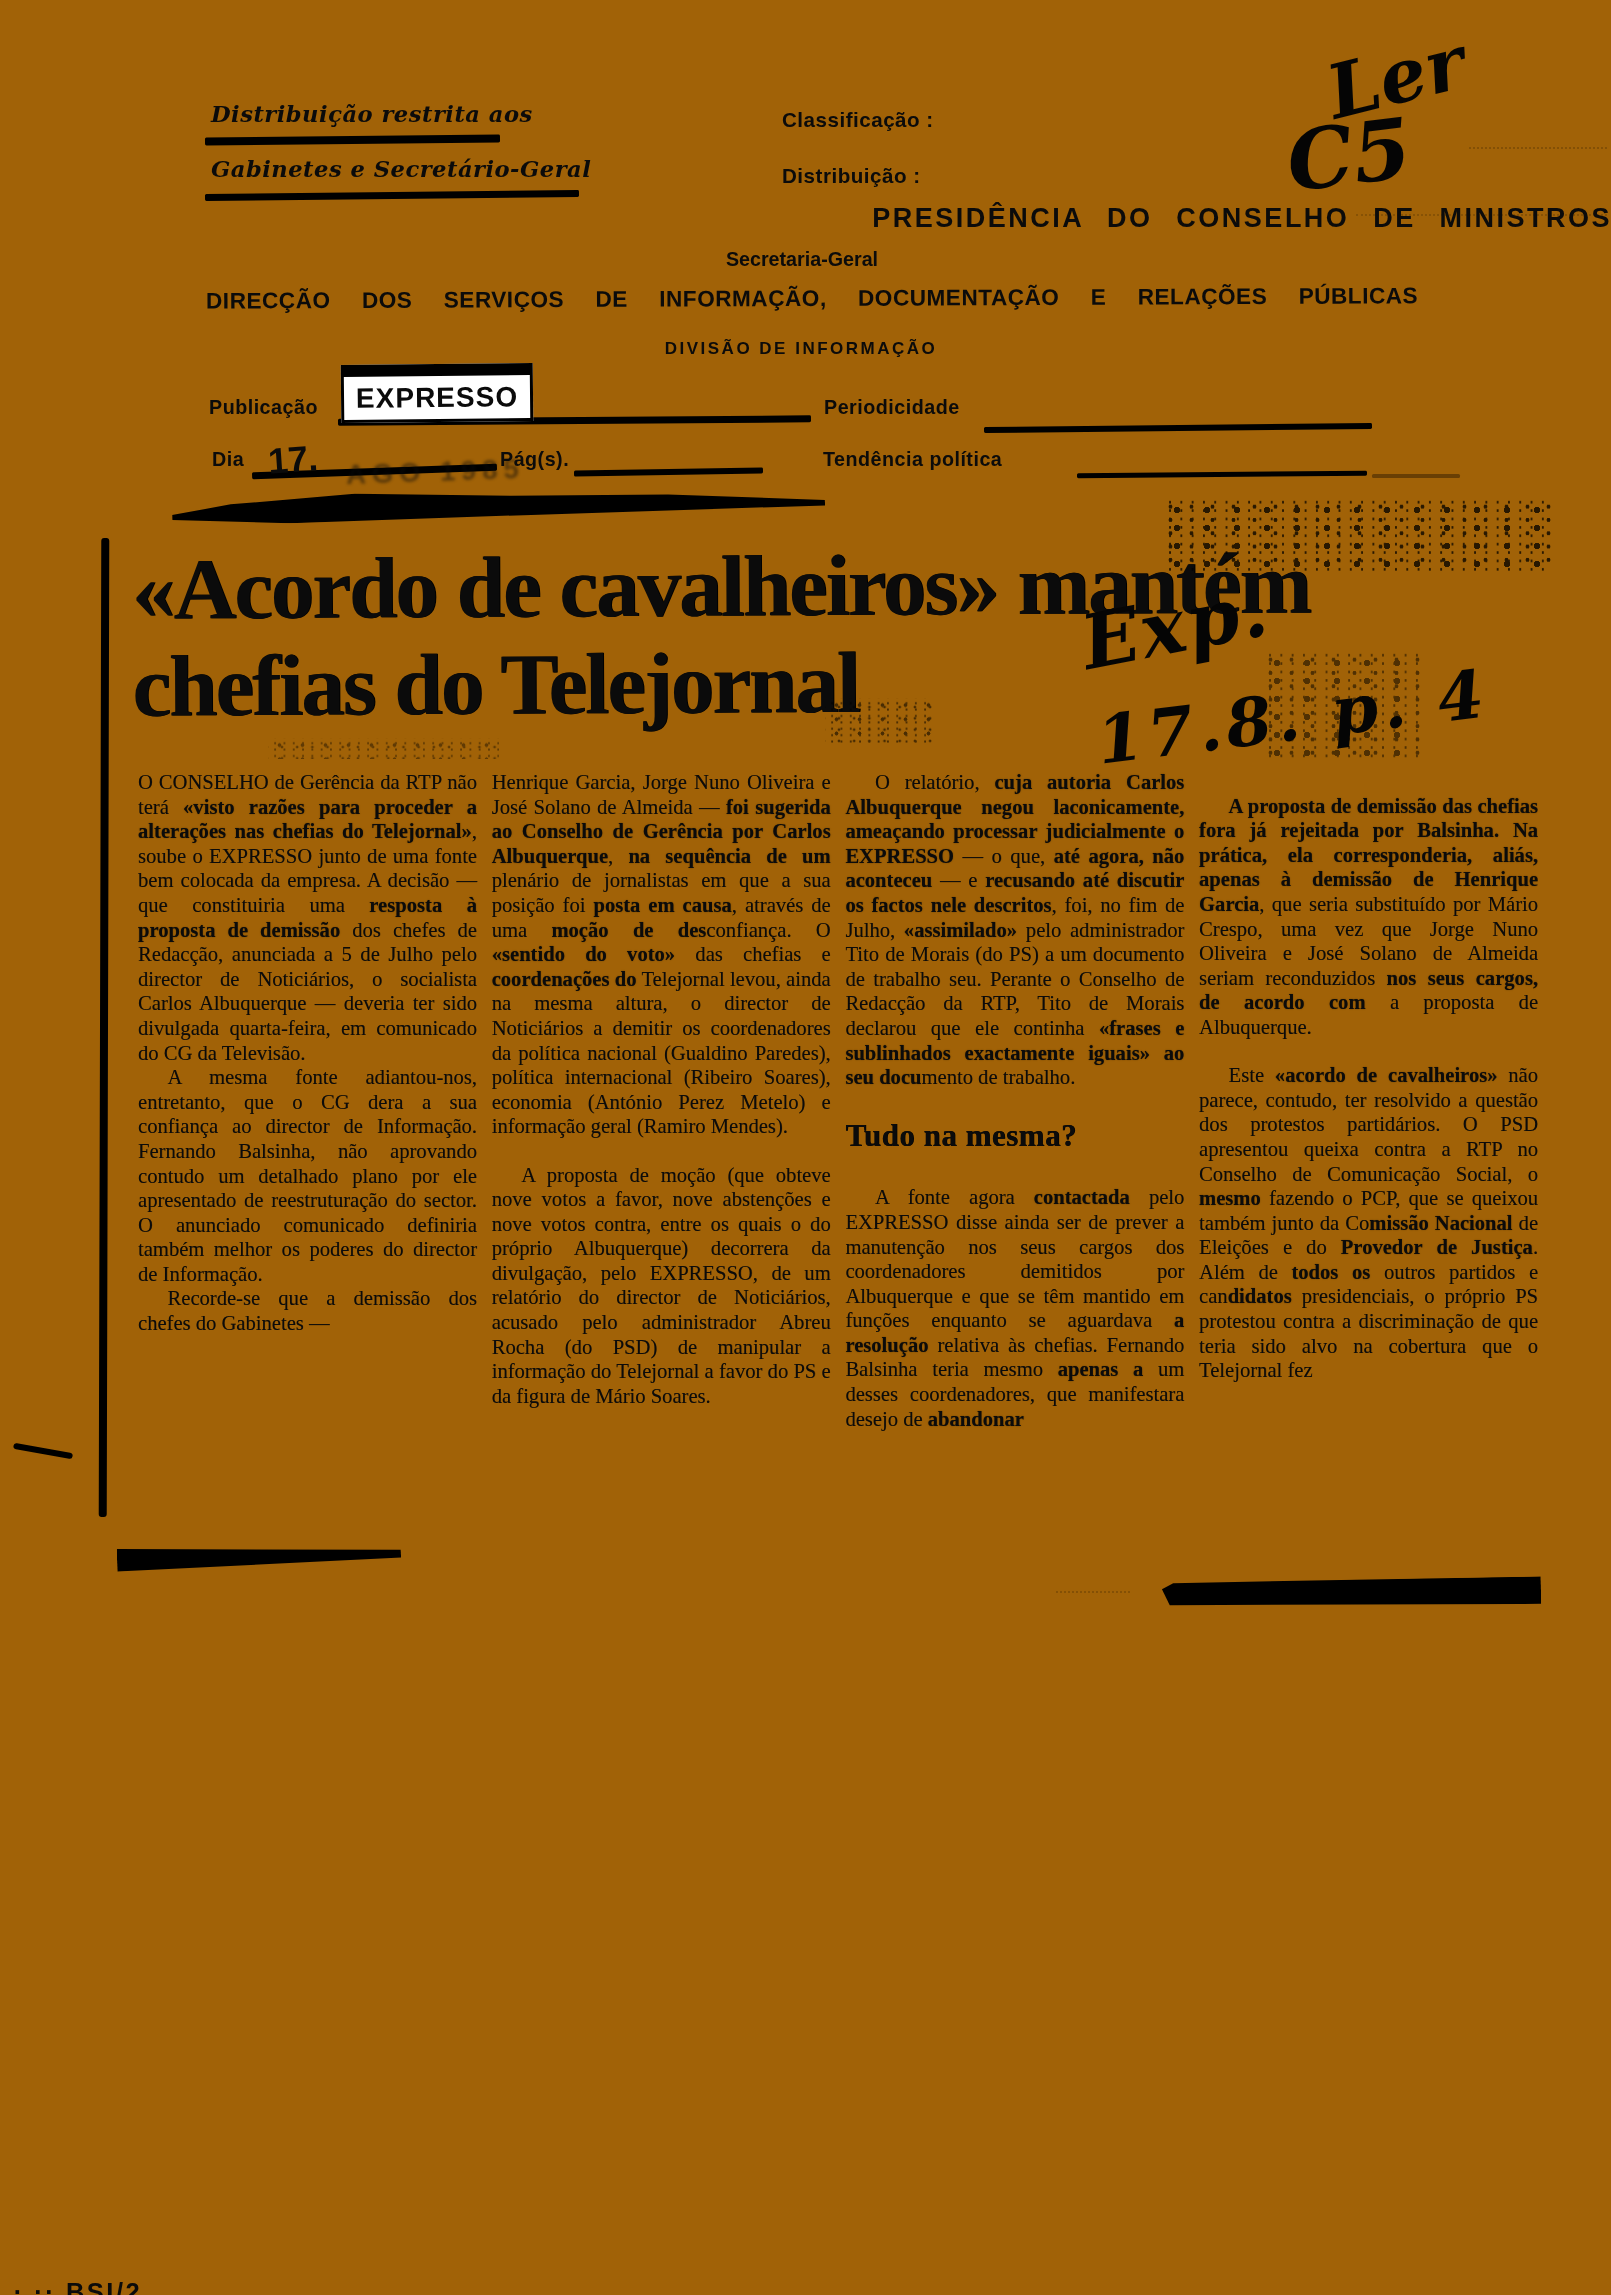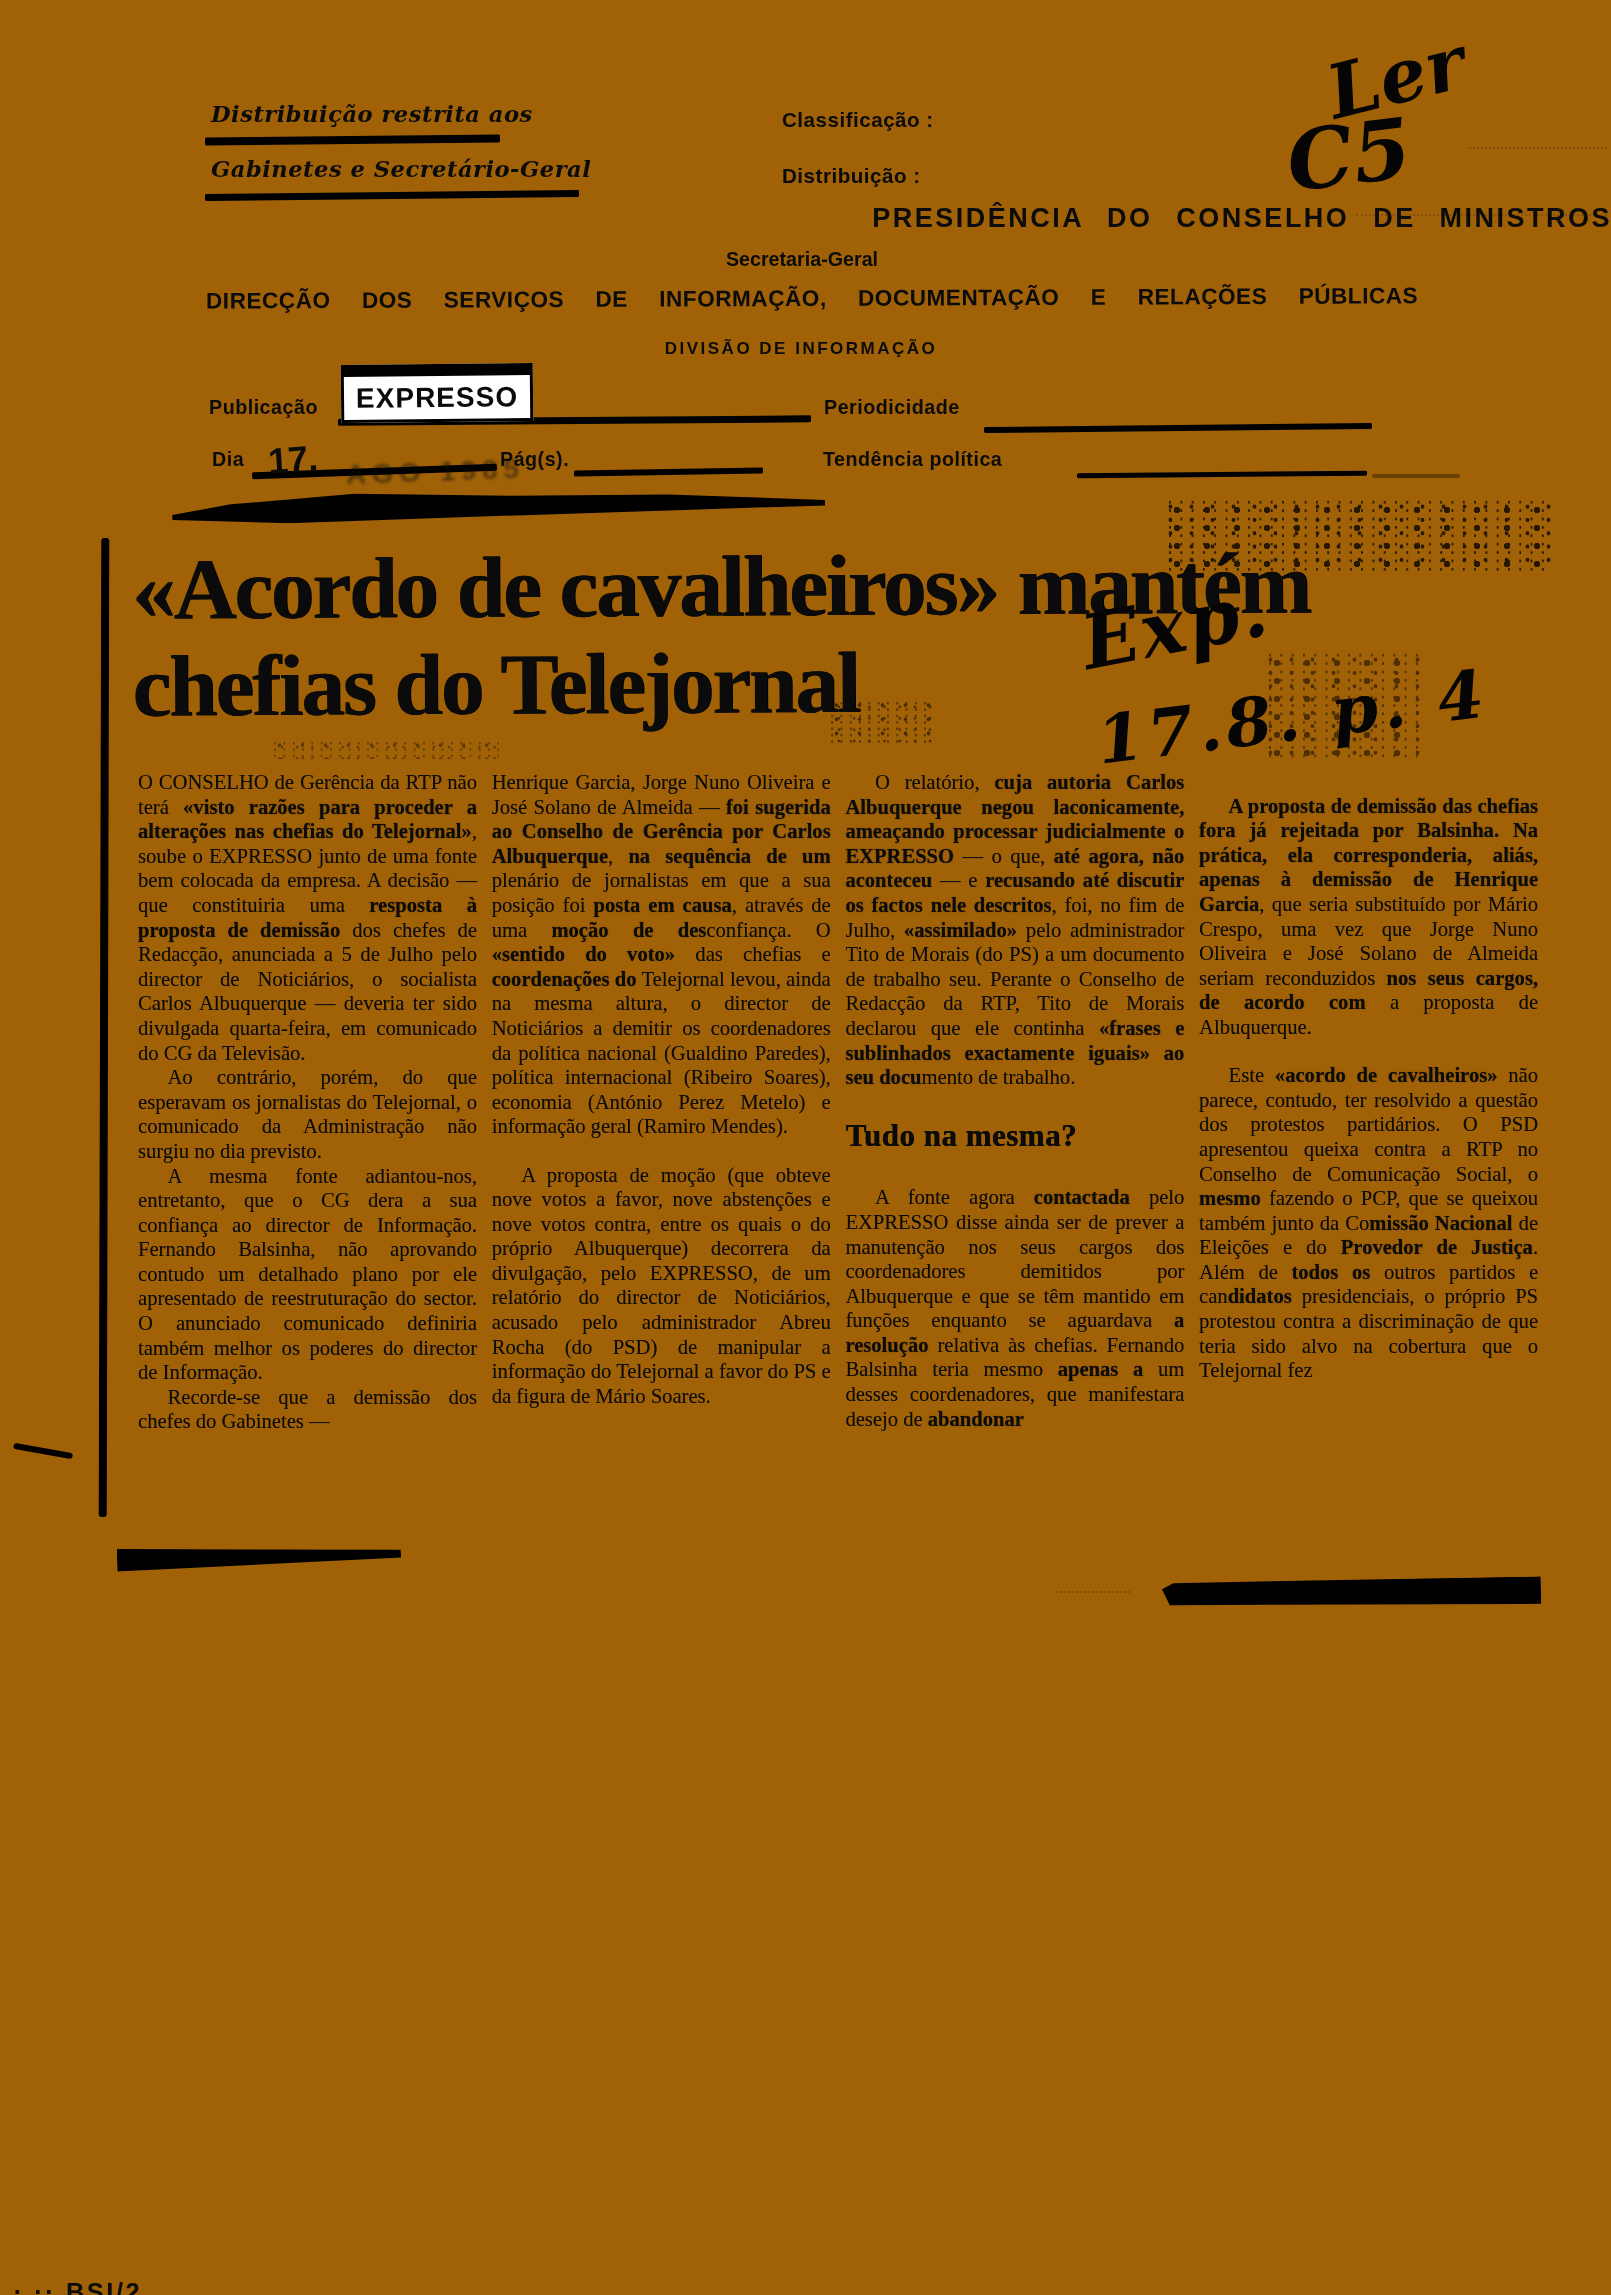--- a/index.html
+++ b/index.html
@@ -139,21 +139,20 @@
 
   <div class="hw hw-exp">Exp.</div>
   <div class="hw hw-ref">17.8. p. 4</div>
   <div class="noise" style="left:825px;top:698px;width:108px;height:47px;opacity:.55;"></div>
   <div class="noise blotchy" style="left:1260px;top:653px;width:162px;height:106px;opacity:.5;"></div>
   <div class="noise" style="left:268px;top:738px;width:231px;height:20.6px;opacity:.4;"></div>
 
   <div class="cols">
       <div class="col">
         <p class="noind">O CONSELHO de Gerência da RTP não terá <b>«visto razões para proceder a alterações nas chefias do Telejornal»</b>, soube o EXPRESSO junto de uma fonte bem colocada da empresa. A decisão — que constituiria uma <b>resposta à proposta de demissão</b> dos chefes de Redacção, anunciada a 5 de Julho pelo director de Noticiários, o socialista Carlos Albuquerque — deveria ter sido divulgada quarta-feira, em comunicado do CG da Televisão.</p>
-        <p>Ao contrário, porém, do que esperavam os jornalistas do Telejornal, o comunicado da Administração não surgiu no dia previsto.</p>
         <p>A mesma fonte adiantou-nos, entretanto, que o CG dera a sua confiança ao director de Informação. Fernando Balsinha, não aprovando contudo um detalhado plano por ele apresentado de reestruturação do sector. O anunciado comunicado definiria também melhor os poderes do director de Informação.</p>
         <p>Recorde-se que a demissão dos chefes do Gabinetes —</p>
       </div>
       <div class="col">
         <p class="noind">Henrique Garcia, Jorge Nuno Oliveira e José Solano de Almeida — <b>foi sugerida ao Conselho de Gerência por Carlos Albuquerque</b>, <b>na sequência de um</b> plenário de jornalistas em que a sua posição foi <b>posta em causa</b>, através de uma <b>moção de des</b>confiança. O <b>«sentido do voto»</b> das chefias e <b>coordenações do</b> Telejornal levou, ainda na mesma altura, o director de Noticiários a demitir os coordenadores da política nacional (Gualdino Paredes), política internacional (Ribeiro Soares), economia (António Perez Metelo) e informação geral (Ramiro Mendes).</p>
         <p class="gap">A proposta de moção (que obteve nove votos a favor, nove abstenções e nove votos contra, entre os quais o do próprio Albuquerque) decorrera da divulgação, pelo EXPRESSO, de um relatório do director de Noticiários, acusado pelo administrador Abreu Rocha (do PSD) de manipular a informação do Telejornal a favor do PS e da figura de Mário Soares.</p>
       </div>
       <div class="col">
         <p>O relatório, <b>cuja autoria Carlos Albuquerque negou laconicamente, ameaçando processar judicialmente o EXPRESSO</b> — o que, <b>até agora, não aconteceu</b> — e <b>recusando até discutir os factos nele descritos</b>, foi, no fim de Julho, <b>«assimilado»</b> pelo administrador Tito de Morais (do PS) a um documento de trabalho seu. Perante o Conselho de Redacção da RTP, Tito de Morais declarou que ele continha <b>«frases e sublinhados exactamente iguais» ao seu docu</b>mento de trabalho.</p>
         <h3>Tudo na mesma?</h3>

